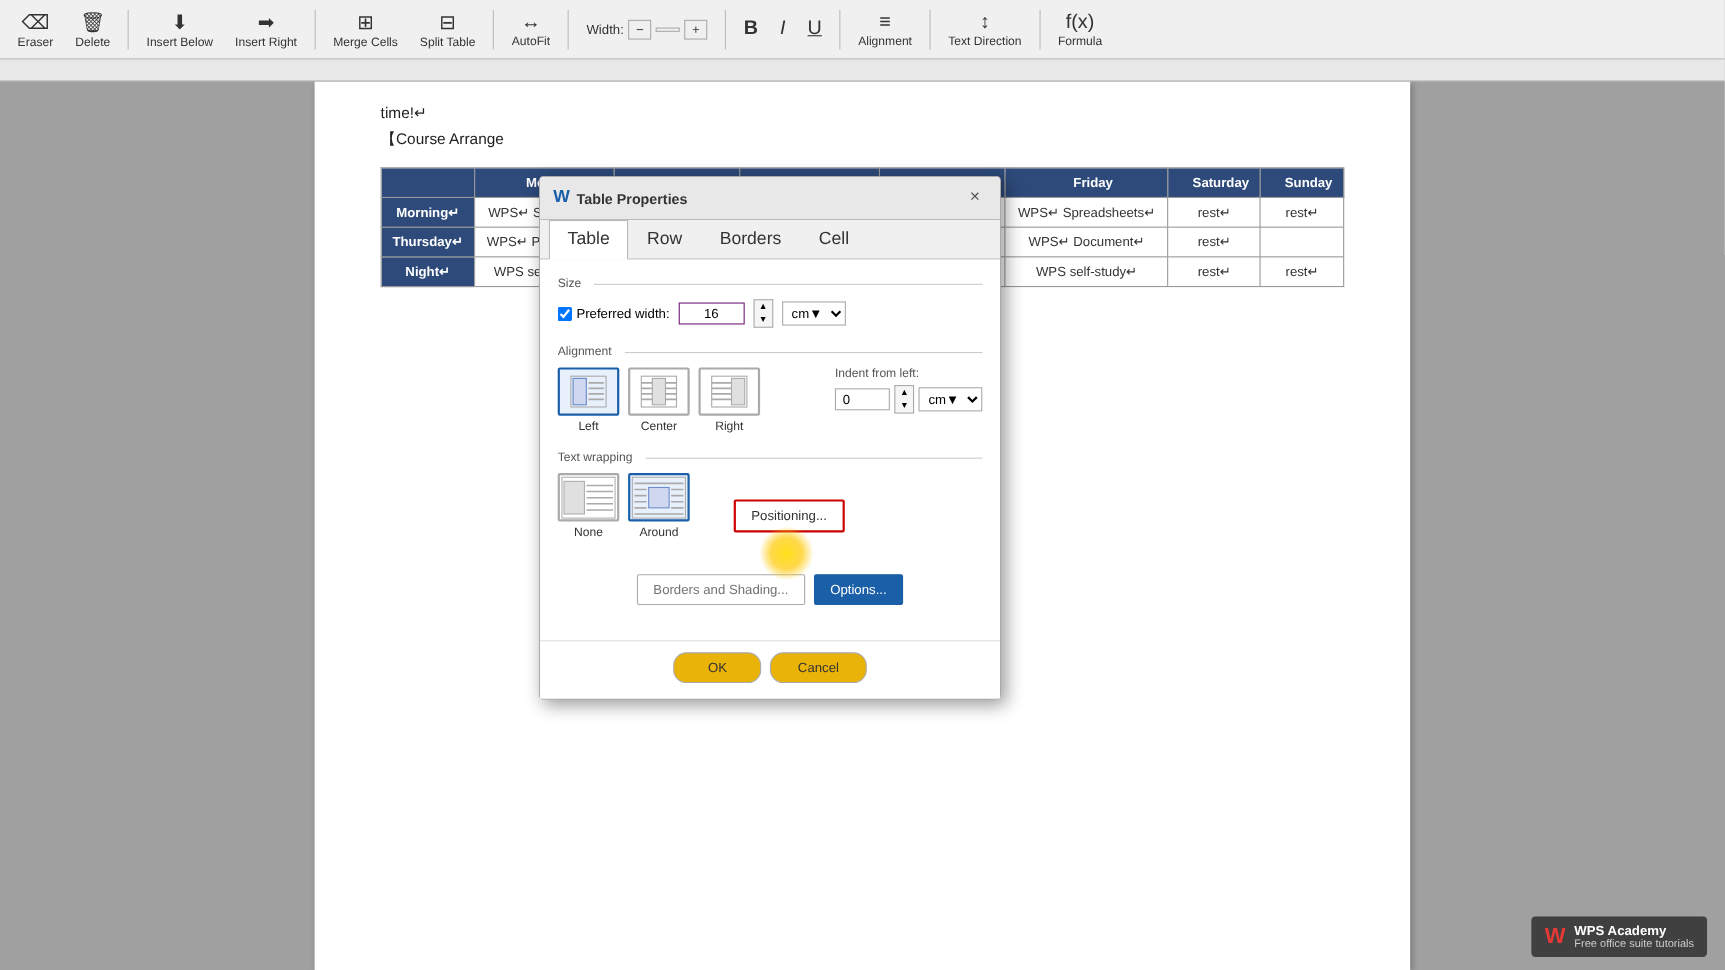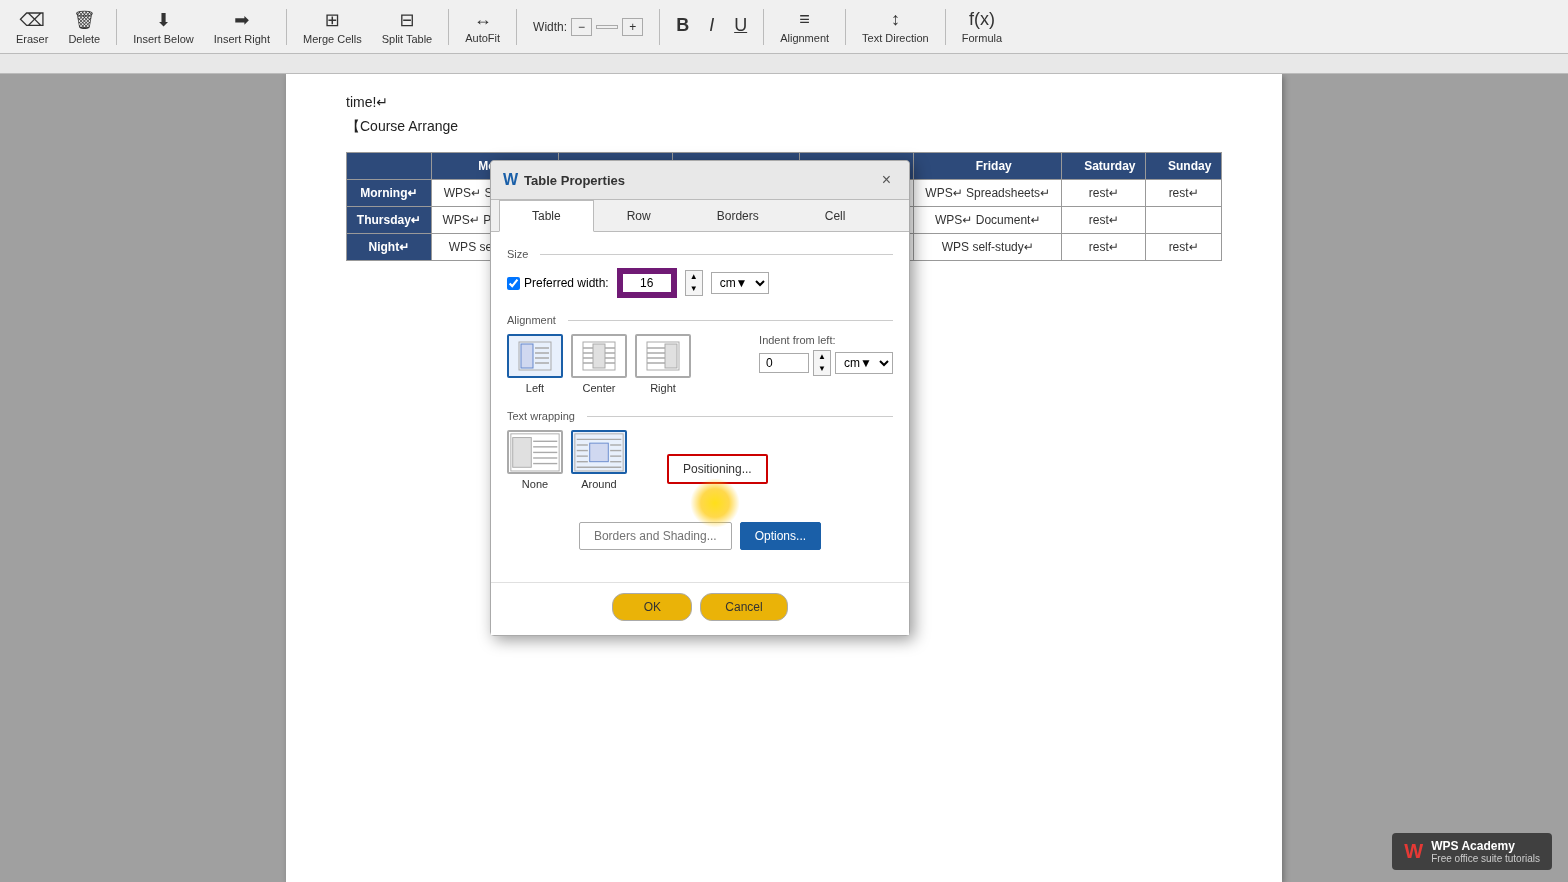--- a/index.html
+++ b/index.html
@@ -180,23 +180,23 @@
     }
 
     
     .dialog-tabs {
       display: flex;
       border-bottom: 1px solid #bbb;
       background: #f0f0f0;
       padding: 0 8px;
     }
     .dialog-tab {
-      padding: 8px 32px;
-      cursor: pointer;
-      font-size: 12px;
+      padding: 8px 16px;
+      cursor: pointer;
+      font-size: 16px;
       color: #333;
       border: 1px solid transparent;
       border-bottom: none;
       margin-bottom: -1px;
       background: transparent;
     }
     .dialog-tab.active {
       background: white;
       border-color: #bbb;
       border-bottom: 1px solid white;
@@ -239,21 +239,21 @@
       font-size: 12px;
       cursor: pointer;
     }
     .checkbox-input {
       width: 13px;
       height: 13px;
       cursor: pointer;
     }
     .width-input {
       width: 60px;
-      border: 6px solid #701a75;
+      border: 1px solid #701a75;
       padding: 2px 6px;
       font-size: 12px;
       text-align: center;
     }
     .unit-select {
       border: 1px solid #aaa;
       padding: 2px 4px;
       font-size: 12px;
       background: white;
       cursor: pointer;

